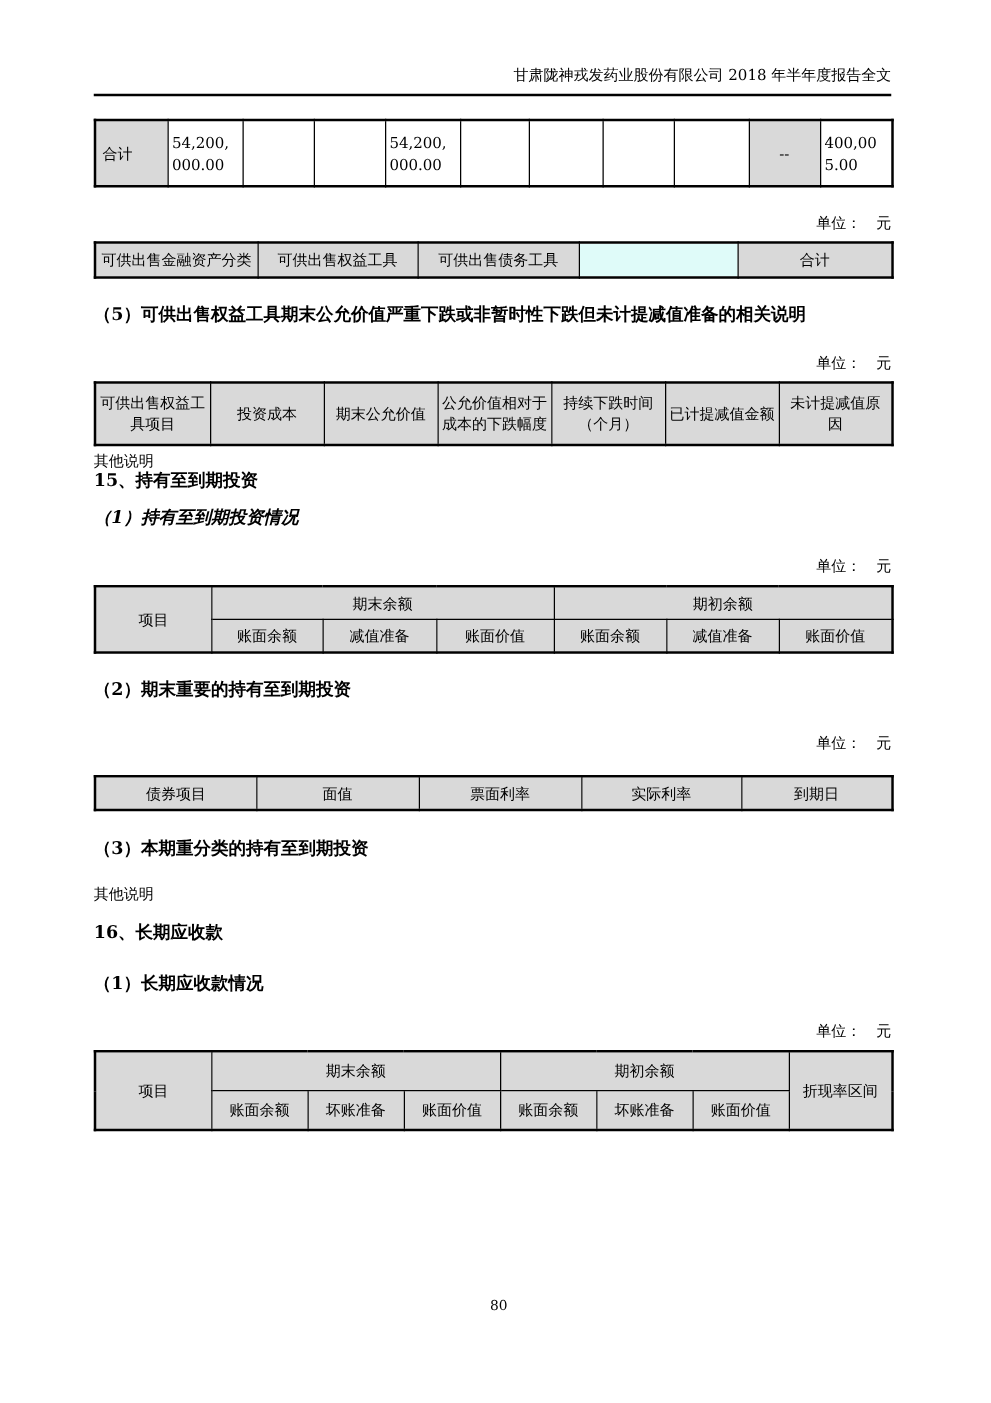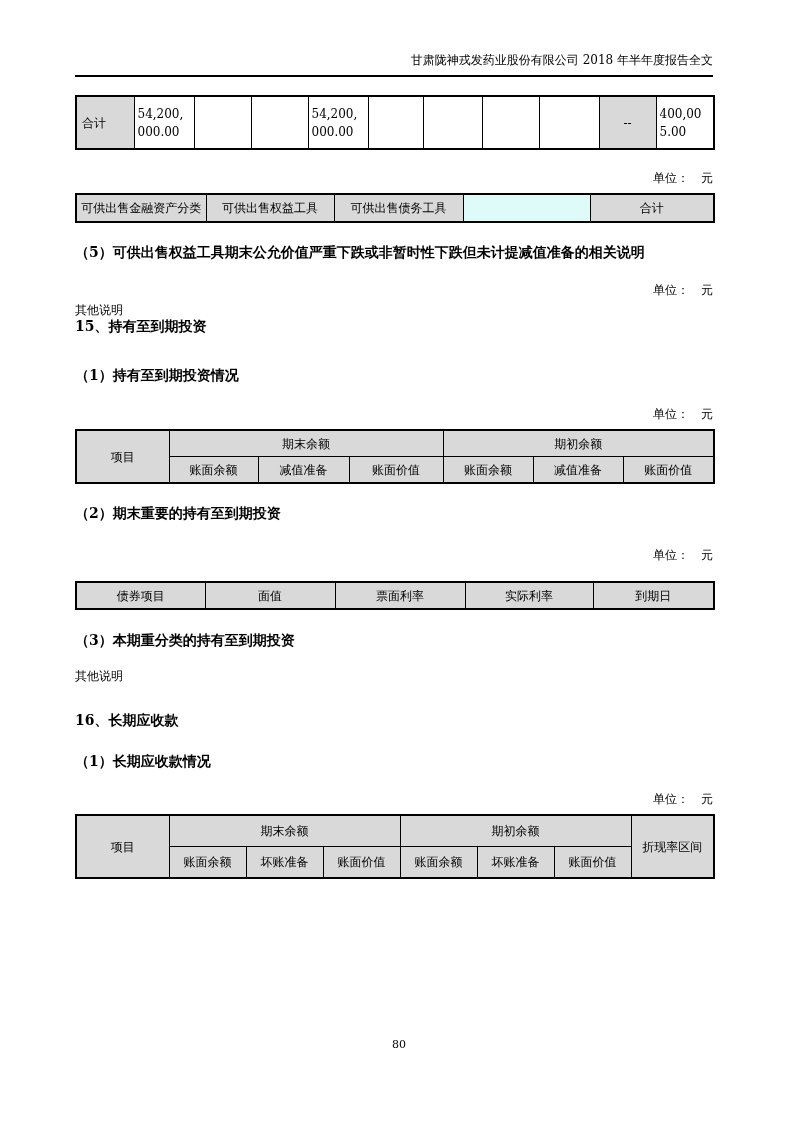--- a/index.html
+++ b/index.html
@@ -46,24 +46,24 @@
   .t6 td { height: 28px; }
 
   .sec-heading {
     font-size: 14px; font-weight: bold;
     line-height: 17px;
     margin: 0;
   }
   .mt-s4   { margin-top: 21px; }
   .mt-s5   { margin-top: 21px; }
   .mt-s15  { }
-  .mt-s151 { margin-top: 32px; }
+  .mt-s151 { margin-top: 12px; font-style: italic; }
   .mt-s152 { margin-top: 21px; }
   .mt-s153 { margin-top: 22px; }
-  .mt-s16  { margin-top: 28px; }
+  .mt-s16  { margin-top: 15px; }
   .mt-s161 { margin-top: 24px; }
 
   .unit-line {
     text-align: right;
     font-size: 12px; line-height: 15px;
   }
   .unit-line .unit-value { margin-left: 12px; }
   .u1 { margin-top: 21px; }
   .u2 { margin-top: 22px; }
   .u3 { margin-top: 23px; }
@@ -148,20 +148,42 @@
       </tr>
     </tbody>
   </table>
 
   <div class="sec-heading mt-s5">（5）可供出售权益工具期末公允价值严重下跌或非暂时性下跌但未计提减值准备的相关说明</div>
 
   <div class="unit-line u2">
     <span>单位：</span><span class="unit-value">元</span>
   </div>
 
+  <table class="t3 tbl-m">
+    <colgroup>
+      <col style="width:92px">
+        <col style="width:91px">
+        <col style="width:91px">
+        <col style="width:91px">
+      <col style="width:91px">
+        <col style="width:91px">
+        <col style="width:91px">
+    </colgroup>
+    <tbody>
+      <tr>
+        <td class="hdr">可供出售权益工具项目</td>
+        <td class="hdr">投资成本</td>
+        <td class="hdr">期末公允价值</td>
+        <td class="hdr">公允价值相对于成本的下跌幅度</td>
+        <td class="hdr">持续下跌时间（个月）</td>
+        <td class="hdr">已计提减值金额</td>
+        <td class="hdr">未计提减值原因</td>
+      </tr>
+    </tbody>
+  </table>
 
   <div class="note note-1">其他说明</div>
 
   <div class="sec-heading mt-s15">15、持有至到期投资</div>
 
   <div class="sec-heading mt-s151">（1）持有至到期投资情况</div>
 
   <div class="unit-line u3">
     <span>单位：</span><span class="unit-value">元</span>
   </div>

